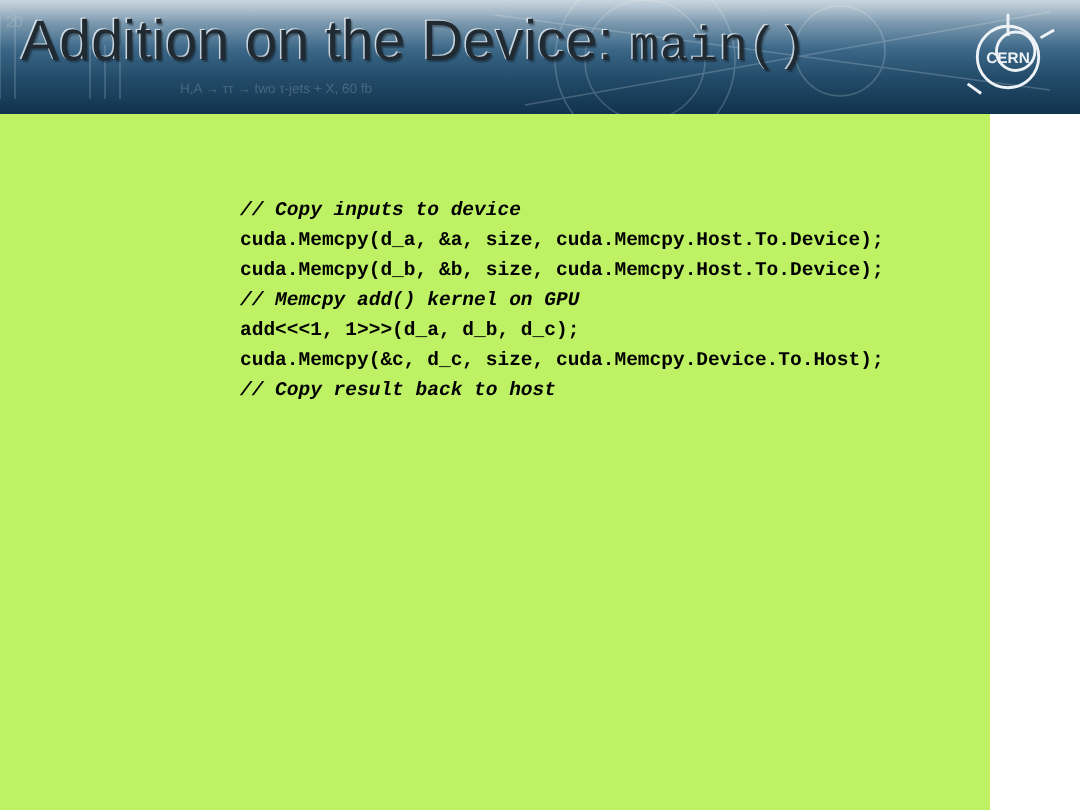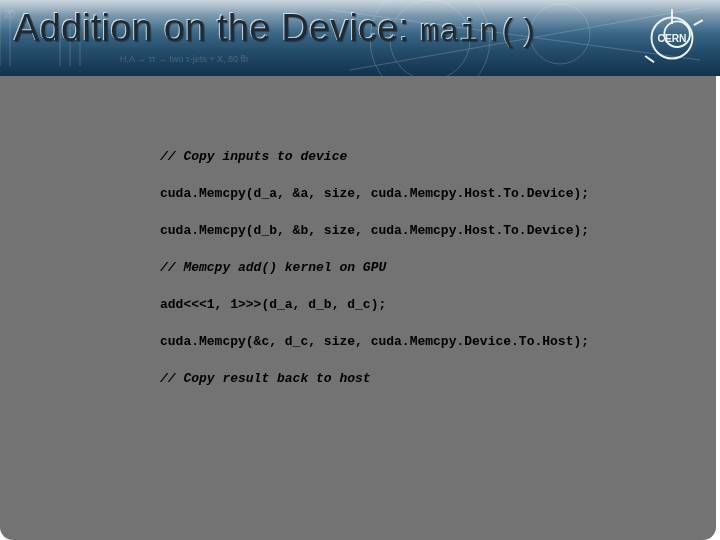--- a/index.html
+++ b/index.html
@@ -6,24 +6,23 @@
     margin: 0;
     padding: 0;
     width: 720px;
     height: 540px;
     background: #ffffff;
     font-family: Arial, Helvetica, sans-serif;
     overflow: hidden;
   }
   .slide {
     position: relative;
-    width: 716px;
+    width: 660px;
     height: 540px;
-    background: #737373;
-    border-radius: 13px;
+    background: #bef264;
   }
   .header {
     position: relative;
     width: 720px;
     height: 76px;
     background:
       linear-gradient(to bottom,
         #8aa3b6 0%,
         #3e6a8a 40%,
         #224a68 70%,
@@ -77,21 +76,21 @@
     position: absolute;
     left: 160px;
     top: 130px;
     width: 540px;
     font-family: "Courier New", Courier, monospace;
     font-size: 13px;
     line-height: 20px;
     color: #000000;
     white-space: nowrap;
   }
-  .code .line { display: block; margin-top: 17px; }
+  .code .line { display: block; }
   .code .cmt { font-style: italic; font-weight: bold; }
   .code .stmt { font-weight: bold; }
 </style>
 </head>
 <body>
 
 <div class="slide">
 
   <div class="header">
     <div class="header-deco">

